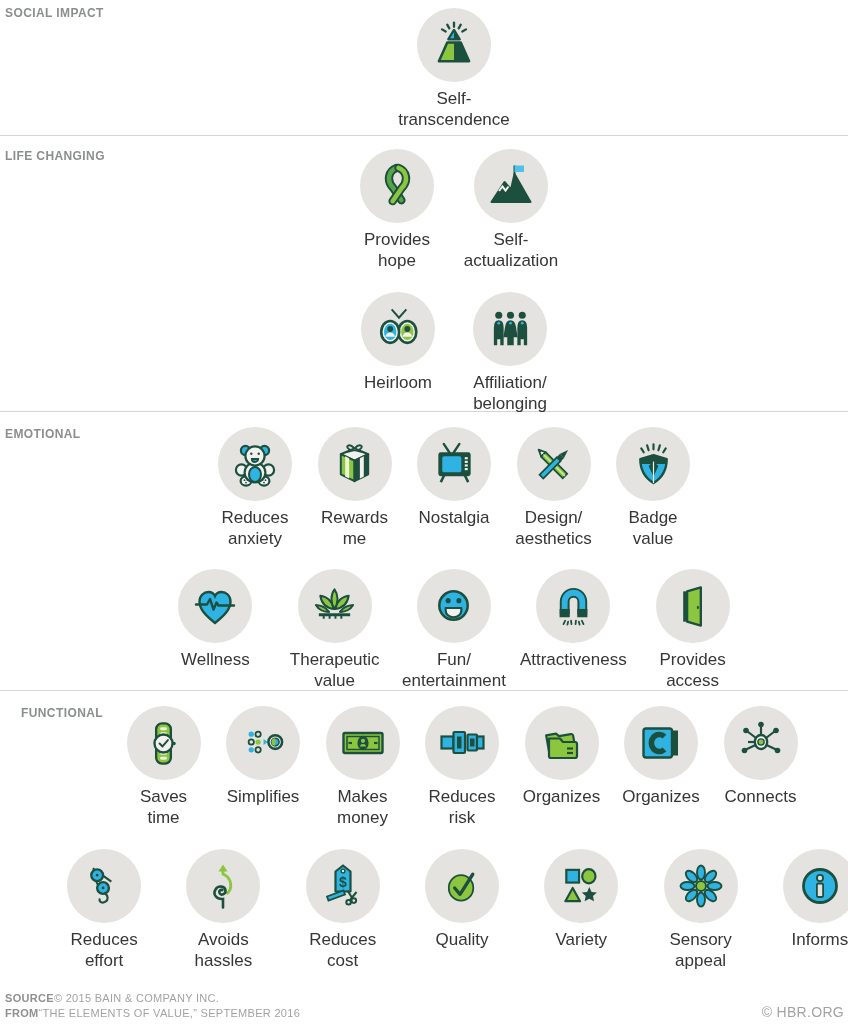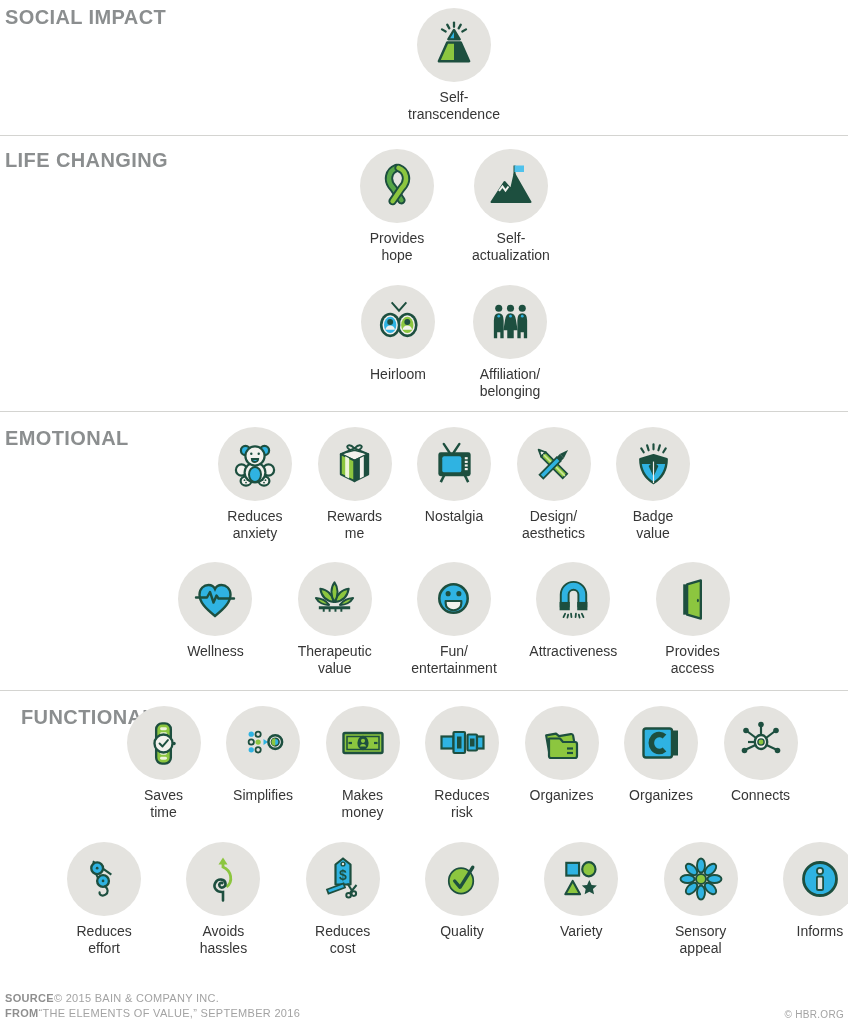--- a/index.html
+++ b/index.html
@@ -1,46 +1,46 @@
 <!DOCTYPE html>
 <html><head>
 <meta charset="utf-8">
 <style>
   html,body { margin:0; padding:0; background:#fff; }
   .page { width:848px; height:1026px; position:relative; overflow:hidden; background:#fff;
           font-family:"Liberation Sans",sans-serif; }
   .tier { position:relative; box-sizing:border-box; border-bottom:1px solid #d4d4d1; }
-  .tier-label { position:absolute; left:5px; font-size:20px; font-weight:bold; color:#8b8e8f;
+  .tier-label { position:absolute; left:5px; font-size:12px; font-weight:bold; color:#8b8e8f;
                 letter-spacing:0.4px; }
   #tier-social     { height:136px; padding-top:8px; }
   #tier-social .tier-label { top:6px; }
   #tier-life       { height:276px; padding-top:13px; }
   #tier-life .tier-label { top:13px; }
   #tier-emotional  { height:279px; padding-top:15px; }
   #tier-emotional .tier-label { top:15px; }
   #tier-functional { height:284px; padding-top:15px; border-bottom:none;margin-left:16px; }
   #tier-functional .tier-label { top:15px; }
   .row { display:flex; justify-content:center; transform:translateX(30px); }
   .row-gap-life { margin-top:21px; }
   .row-gap-emo  { margin-top:20px; }
   .row-gap-fun  { margin-top:21px; }
   .tile { flex:none; display:flex; flex-direction:column; align-items:center; }
   .w99  { width:99.5px; }
   .w112 { width:112px; }
   .w114 { width:114px; }
   .w119 { width:119.3px; }
   .circle { width:74px; height:74px; border-radius:50%; background:#e4e3df;
             display:flex; align-items:center; justify-content:center; }
-  .lbl { margin-top:7px; font-size:14px; line-height:1.22; color:#363636; text-align:center;
+  .lbl { margin-top:7px; font-size:17px; line-height:1.22; color:#363636; text-align:center;
          white-space:pre-line; }
   .footer { position:relative; height:51px; }
   .footer-left { position:absolute; left:5px; bottom:6px; font-size:11px; color:#a3a3a3;
                  letter-spacing:0.3px; line-height:1.3; }
   .flabel { font-weight:bold; color:#8f8f8f; }
-  .footer-right { position:absolute; right:4px; bottom:6px; font-size:10px; color:#a3a3a3;
+  .footer-right { position:absolute; right:4px; bottom:6px; font-size:14px; color:#a3a3a3;
                   letter-spacing:0.3px; }
   svg { display:block; }
 </style>
 </head>
 <body>
 
 <div class="page">
 
   <div class="tier" id="tier-social">
     <div class="tier-label">SOCIAL IMPACT</div>

